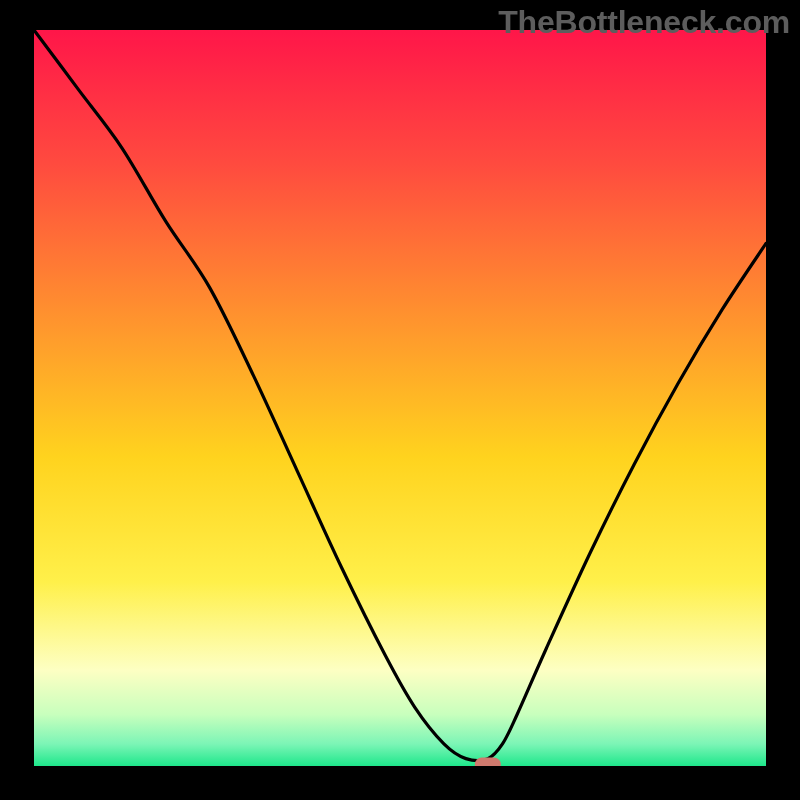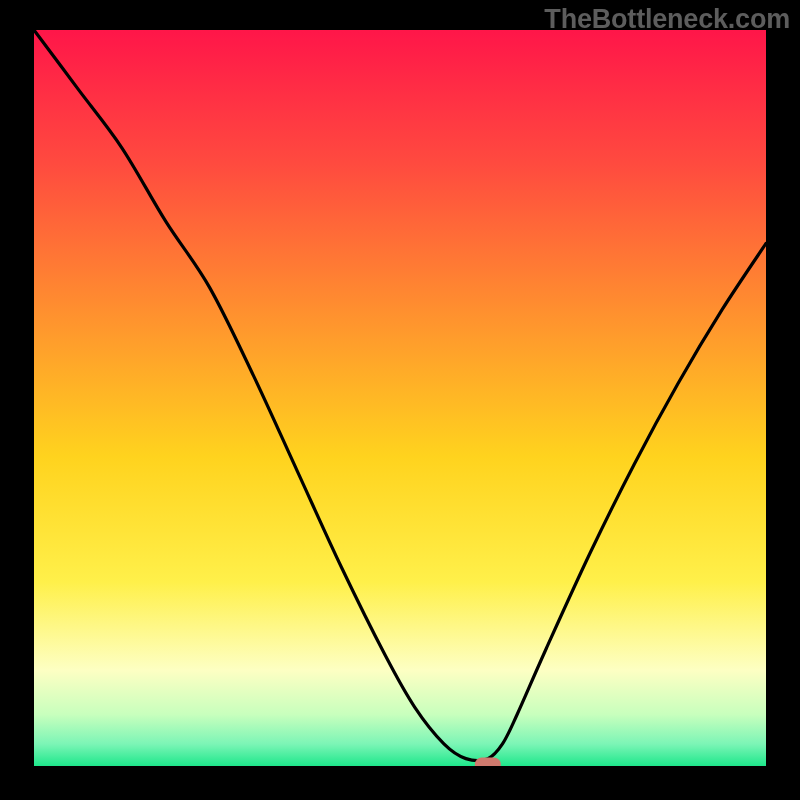--- a/index.html
+++ b/index.html
@@ -15,21 +15,21 @@
     left: 0;
     top: 0;
     width: 800px;
     height: 800px;
   }
   .watermark {
     position: absolute;
     top: 4px;
     right: 10px;
     font-family: Arial, Helvetica, sans-serif;
-    font-size: 27px;
+    font-size: 32px;
     font-weight: 600;
     color: #5d5d5d;
     letter-spacing: -0.2px;
     z-index: 10;
   }
   svg { display: block; }
 </style>
 </head>
 <body>
 

